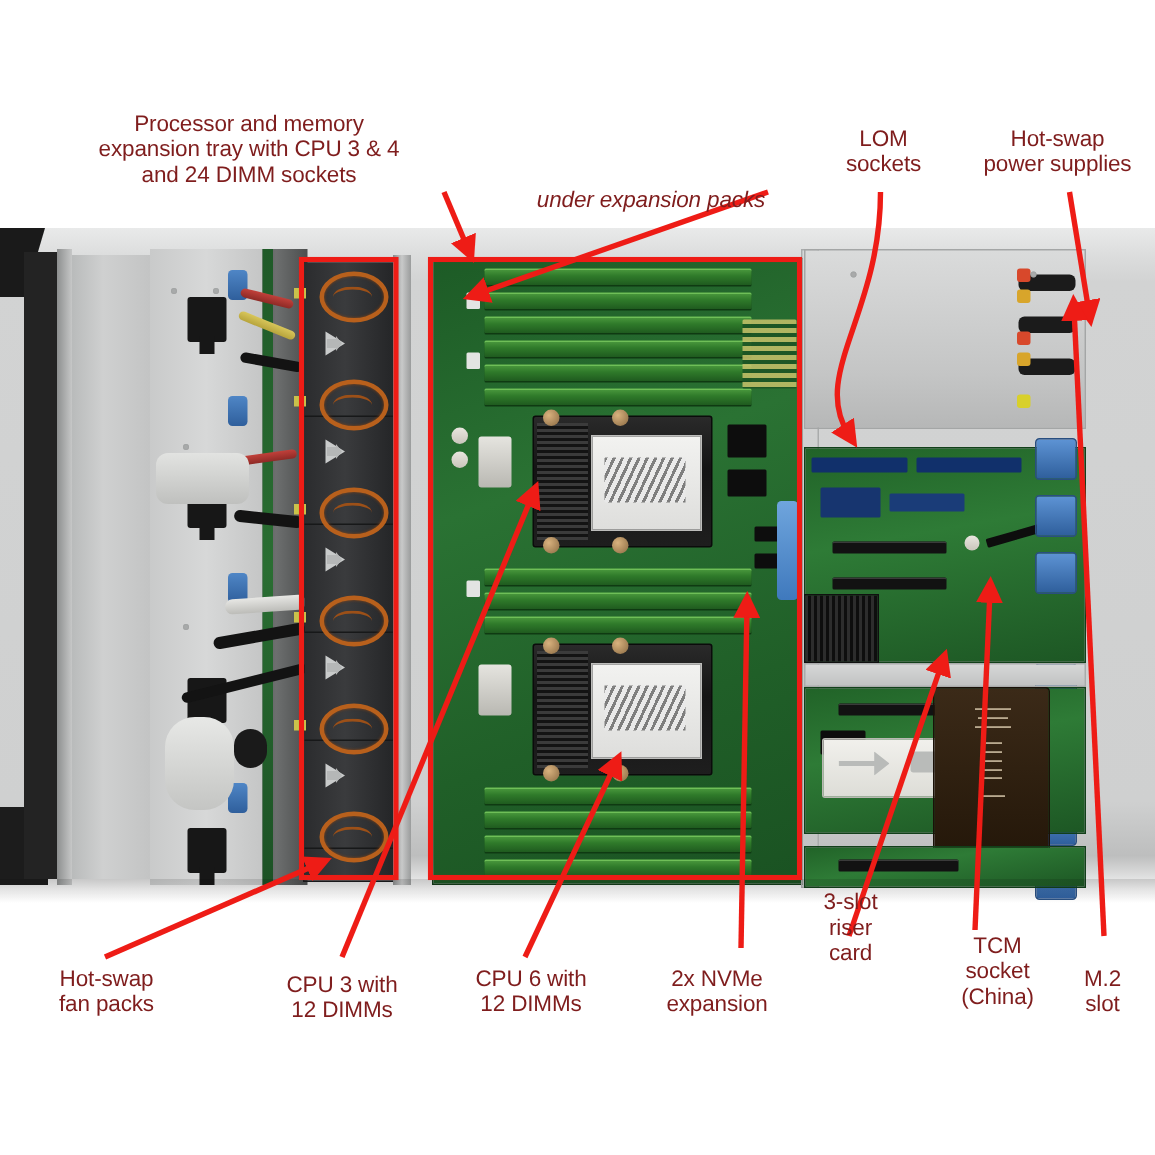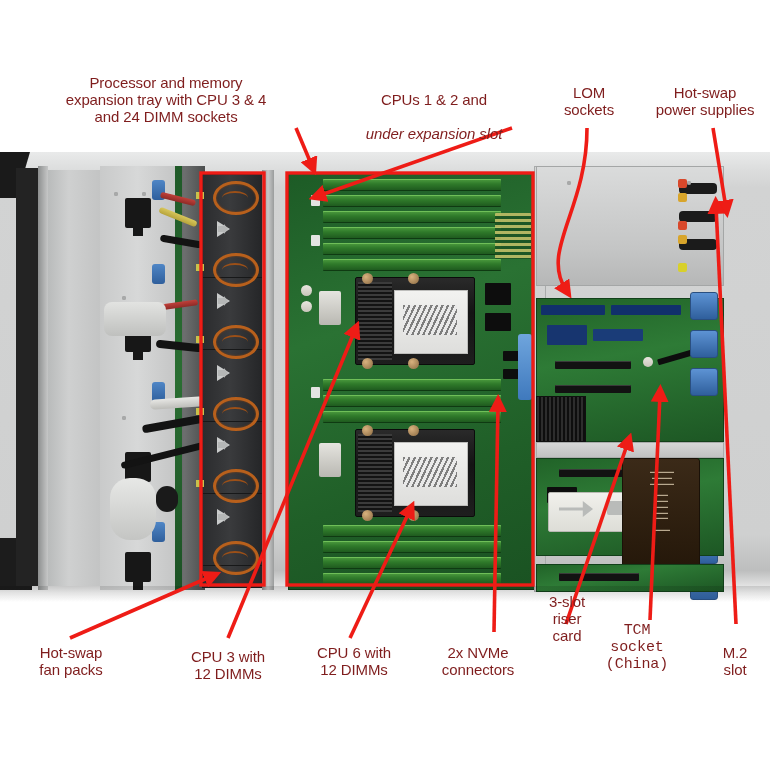--- a/index.html
+++ b/index.html
@@ -365,46 +365,46 @@
 
       <path d="M736,624 L716,206" marker-end="url(#ah)"></path>
     </g>
   </svg>
 
   <div class="callout" style="left:16px;top:74px;width:300px;">Processor and memory
 expansion tray with CPU 3 &amp; 4
 and 24 DIMM sockets</div>
 
   <div class="callout" style="left:330px;top:74px;width:208px;">
-    <span>CPUs 1 &amp; 2 and</span><br>
-    <span class="it">under expansion slot</span>
+    <br>
+    <span class="it">under expansion packs</span>
   </div>
 
   <div class="callout" style="left:546px;top:84px;width:86px;">LOM
 sockets</div>
 
   <div class="callout" style="left:640px;top:84px;width:130px;">Hot-swap
 power supplies</div>
 
   <div class="callout" style="left:8px;top:644px;width:126px;">Hot-swap
 fan packs</div>
 
   <div class="callout" style="left:166px;top:636px;width:124px;margin-top:12px;">CPU 3 with
 12 DIMMs</div>
 
   <div class="callout" style="left:292px;top:644px;width:124px;">CPU 6 with
 12 DIMMs</div>
 
   <div class="callout" style="left:420px;top:644px;width:116px;">2x NVMe
-connectors</div>
+expansion</div>
 
   <div class="callout" style="left:534px;top:593px;width:66px;">3-slot
 riser
 card</div>
 
-  <div class="callout" style="left:592px;top:622px;width:90px;font-family:Liberation Mono, monospace;">TCM
+  <div class="callout" style="left:620px;top:622px;width:90px;">TCM
 socket
 (China)</div>
 
   <div class="callout" style="left:706px;top:644px;width:58px;">M.2
 slot</div>
 
 </div>
 
 </body></html>

